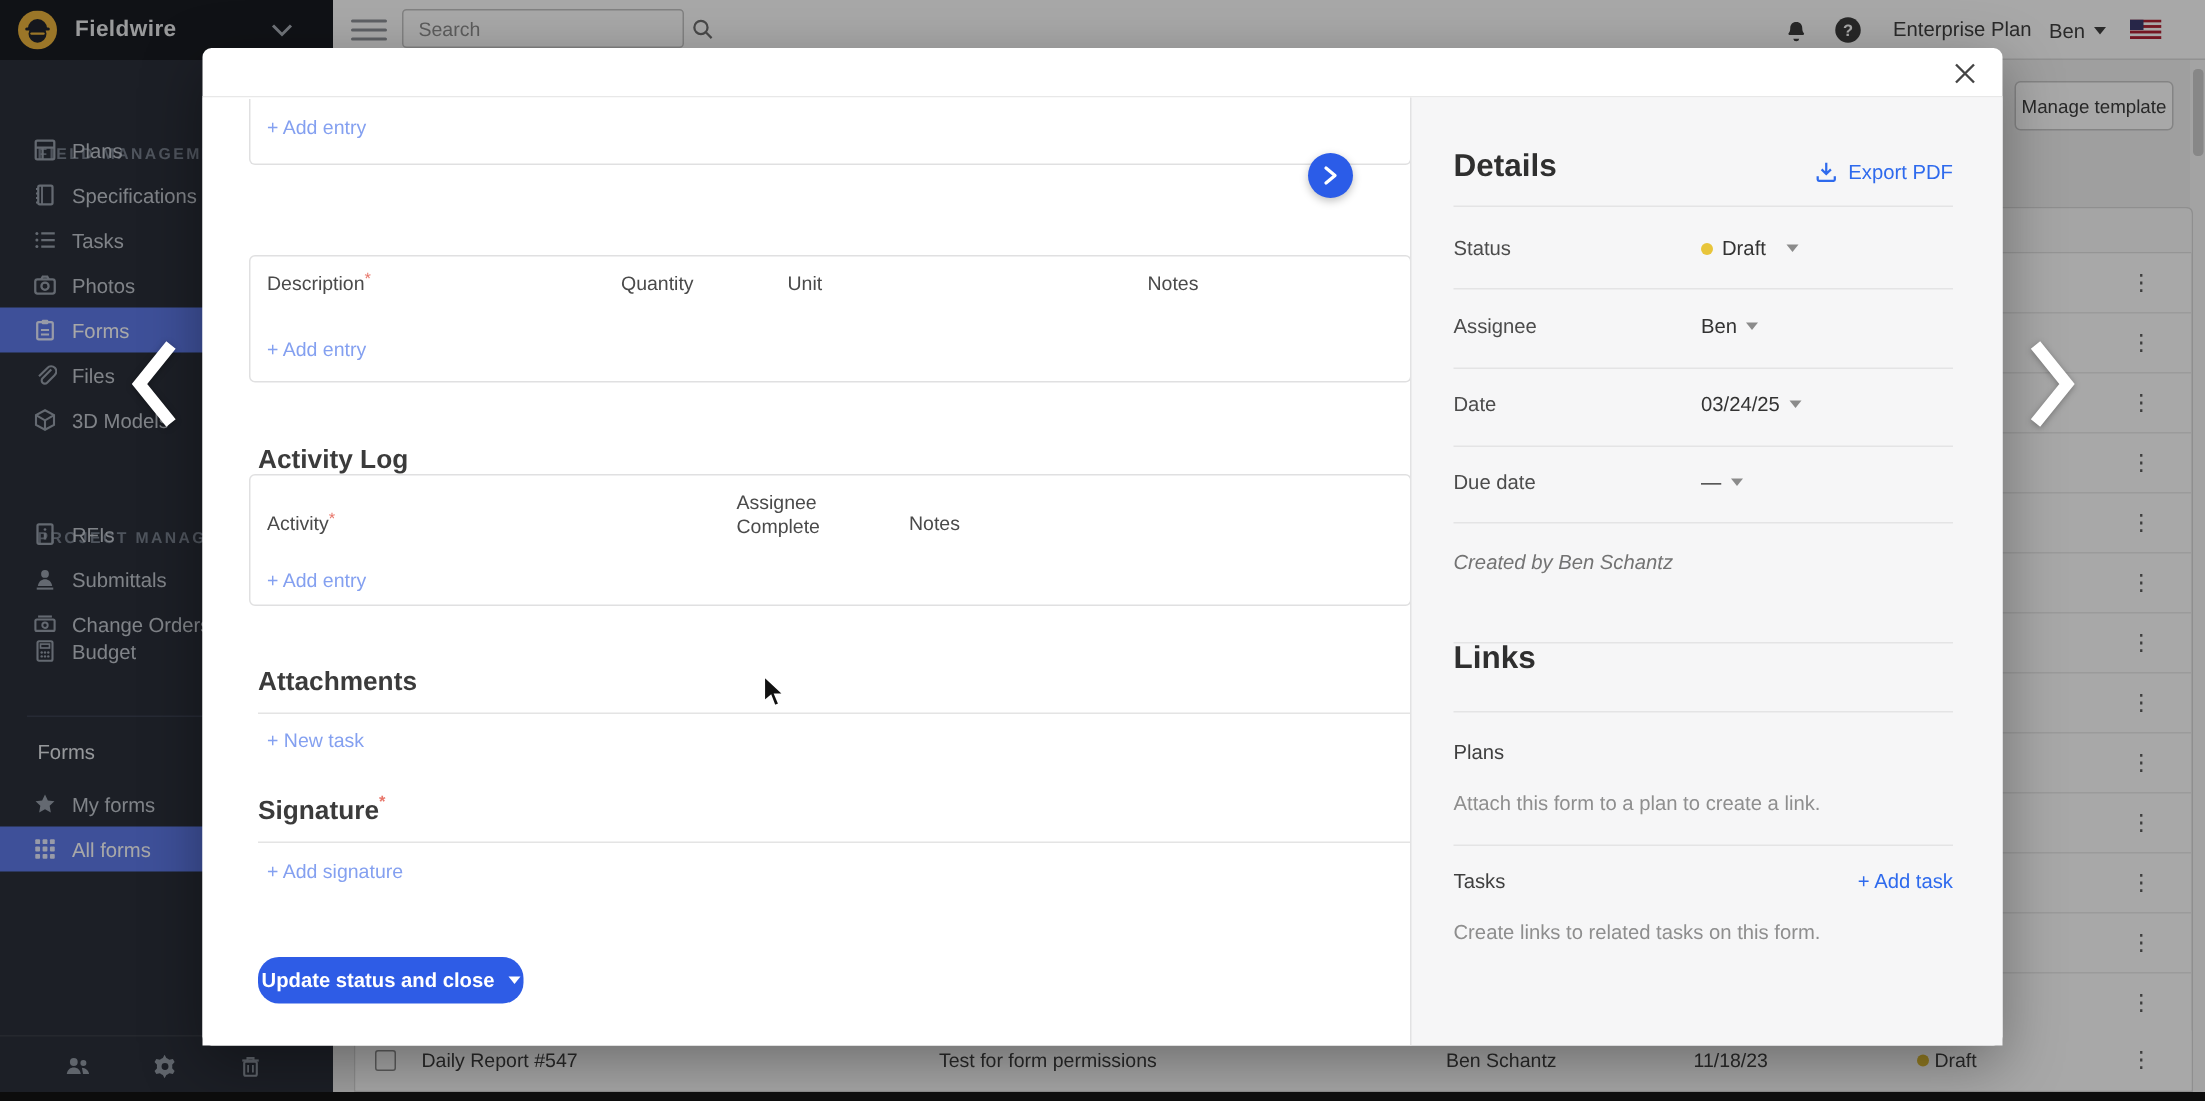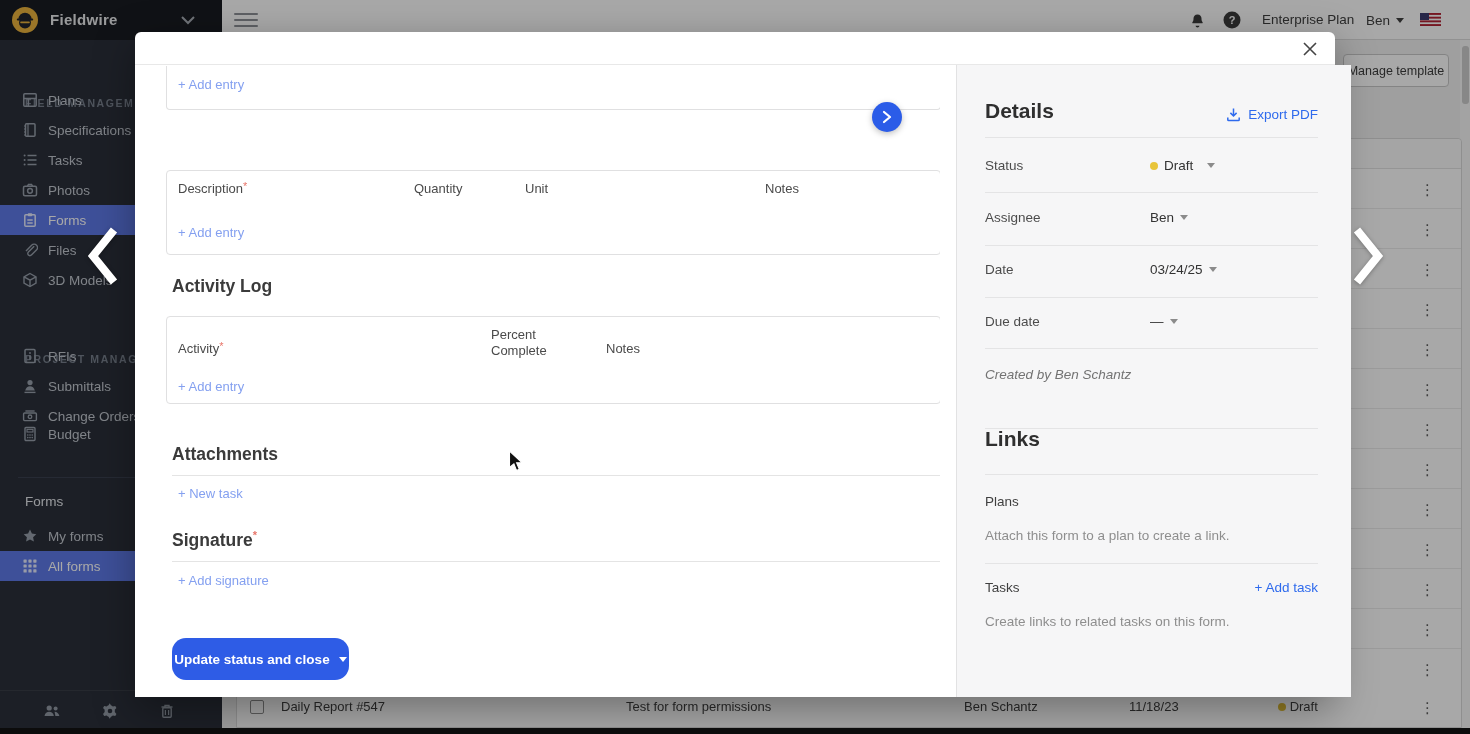--- a/index.html
+++ b/index.html
@@ -54,31 +54,31 @@
 
   
   .overlay { position:absolute; inset:0; background:rgba(0,0,0,.34); z-index:10; }
 
   
   .modal { position:absolute; left:135px; top:32px; width:1200px; height:665px; background:#fff; border-radius:6px; box-shadow:0 12px 40px rgba(0,0,0,.35); z-index:20; }
   .modal-header { position:absolute; left:0; top:0; right:0; height:33px; border-bottom:1px solid #e8e8e8; }
   .modal-title { position:absolute; left:15px; top:0; height:33px; line-height:33px; font-size:13px; color:#585858; }
   .close-x { position:absolute; left:1166px; top:8px; width:18px; height:18px; cursor:pointer; }
   .form-col { position:absolute; left:0; top:33px; width:805px; height:632px; background:#fff; overflow:hidden; }
-  .panel { position:absolute; left:805px; top:33px; width:395px; height:632px; background:#f6f6f7; border-left:1px solid #e2e2e3;margin-left:16px; }
+  .panel { position:absolute; left:805px; top:33px; width:395px; height:632px; background:#f6f6f7; border-left:1px solid #e2e2e3; }
 
   .card { position:absolute; left:31px; width:775px; border:1px solid #e0e0e1; border-radius:4px; background:#fff; }
   .card-partial { top:1px; height:44px; border-top:none; border-radius:0 0 4px 4px; }
   .h-section { position:absolute; left:37px; font-size:17.5px; font-weight:bold; color:#3b3b3b; white-space:nowrap; }
   .col-hdr { position:absolute; font-size:13px; color:#4a4a4a; line-height:16px; }
   .link-light { color:#84a0f0; font-size:13px; cursor:pointer; white-space:nowrap; }
   .link-strong { color:#2e6aed; font-size:13.5px; cursor:pointer; white-space:nowrap; }
   .req { color:#e8766a; font-size:11px; vertical-align:top; line-height:10px; }
   .fdivider { position:absolute; left:37px; width:769px; height:1px; background:#e4e4e4; }
-  .update-btn { position:absolute; left:37px; top:573px; width:177px; height:42px; background:#2e5ce6; border:none; border-radius:14px; color:#fff; font-size:13.5px; font-weight:bold; font-family:inherit; display:flex; align-items:center; justify-content:center; gap:9px; cursor:pointer; }
+  .update-btn { position:absolute; left:37px; top:573px; width:177px; height:31px; background:#2e5ce6; border:none; border-radius:14px; color:#fff; font-size:13.5px; font-weight:bold; font-family:inherit; display:flex; align-items:center; justify-content:center; gap:9px; cursor:pointer; }
   .update-btn .caret-solid { border-top-color:#fff; }
   .circle-next { position:absolute; left:737px; top:70px; width:30px; height:30px; border-radius:50%; background:#2b5ce8; box-shadow:0 2px 6px rgba(0,0,0,.25); display:flex; align-items:center; justify-content:center; cursor:pointer; z-index:5; }
 
   
   .p-item { position:absolute; white-space:nowrap; }
   .p-label { font-size:13.5px; color:#4c4c4c; }
   .p-value { font-size:13.5px; color:#333; display:flex; align-items:center; gap:6px; }
   .p-divider { position:absolute; left:28px; right:33px; height:1px; background:#e4e4e5; }
   .p-hdr { font-size:21px; font-weight:bold; color:#2f2f2f; }
   .p-grey { font-size:13.5px; color:#737373;font-style:italic; }
@@ -105,20 +105,27 @@
     <span class="brandname">Fieldwire</span>
     <svg class="brandcaret" width="20" height="12" viewBox="0 0 20 12">
       <polyline points="4,3 10,9 16,3" fill="none" stroke="#aab0b8" stroke-width="2"></polyline>
     </svg>
   </div>
   <div class="hamburger">
       <i></i>
       <i></i>
       <i></i>
     </div>
+  <div class="searchbox">
+    <input type="text" placeholder="Search" style="">
+    <svg width="15" height="15" viewBox="0 0 15 15">
+      <circle cx="6.3" cy="6.3" r="4.4" fill="none" stroke="#6f6f6f" stroke-width="1.5"></circle>
+      <line x1="9.7" y1="9.7" x2="13.4" y2="13.4" stroke="#6f6f6f" stroke-width="1.5"></line>
+    </svg>
+  </div>
   <svg class="bell" width="17" height="18" viewBox="0 0 17 18">
     <path d="M8.5 16.5a2 2 0 0 0 2-1.7h-4a2 2 0 0 0 2 1.7zM13.6 11.2c-.7-.9-1.1-1.8-1.1-3.6 0-2.2-1.4-4-4-4s-4 1.8-4 4c0 1.8-.4 2.7-1.1 3.6-.4.5 0 1.1.6 1.1h9c.6 0 1-.6.6-1.1z" fill="#3c3c3c"></path>
   </svg>
   <svg class="help" width="18" height="18" viewBox="0 0 18 18">
     <circle cx="9" cy="9" r="8.5" fill="#3c3c3c"></circle>
     <text x="9" y="13" text-anchor="middle" font-size="11" font-weight="bold" fill="#fff">?</text>
   </svg>
   <span class="planlabel">Enterprise Plan</span>
   <div class="userwrap">
     <span>Ben</span>
@@ -358,24 +365,24 @@
 
     <div class="h-section" style="top:131px">Material Delivery</div>
     <div class="card" style="top:105px; height:85px">
       <span class="col-hdr" style="left:11px; top:10px"><span>Description</span><sup class="req">*</sup></span>
       <span class="col-hdr" style="left:247px; top:10px">Quantity</span>
       <span class="col-hdr" style="left:358px; top:10px">Unit</span>
       <span class="col-hdr" style="left:598px; top:10px">Notes</span>
       <span class="link-light" style="position:absolute; left:11px; top:54px">+ Add entry</span>
     </div>
 
-    <div class="h-section" style="top:211px">Activity Log</div>
+    <div class="h-section" style="top:231px">Activity Log</div>
     <div class="card" style="top:251px; height:88px">
       <span class="col-hdr" style="left:11px; top:24px"><span>Activity</span><sup class="req">*</sup></span>
-      <span class="col-hdr" style="left:324px; top:10px; width:64px; white-space:normal">Percent Complete</span>
+      <span class="col-hdr" style="left:324px; top:10px; width:64px; white-space:normal">Assignee Complete</span>
       <span class="col-hdr" style="left:439px; top:24px">Notes</span>
       <span class="link-light" style="position:absolute; left:11px; top:62px">+ Add entry</span>
     </div>
 
     <div class="h-section" style="top:379px">Attachments</div>
     <div class="fdivider" style="top:410px"></div>
     <span class="link-light" style="position:absolute; left:43px; top:421px">+ New task</span>
 
     <div class="h-section" style="top:465px"><span>Signature</span><sup class="req">*</sup></div>
     <div class="fdivider" style="top:496px"></div>

